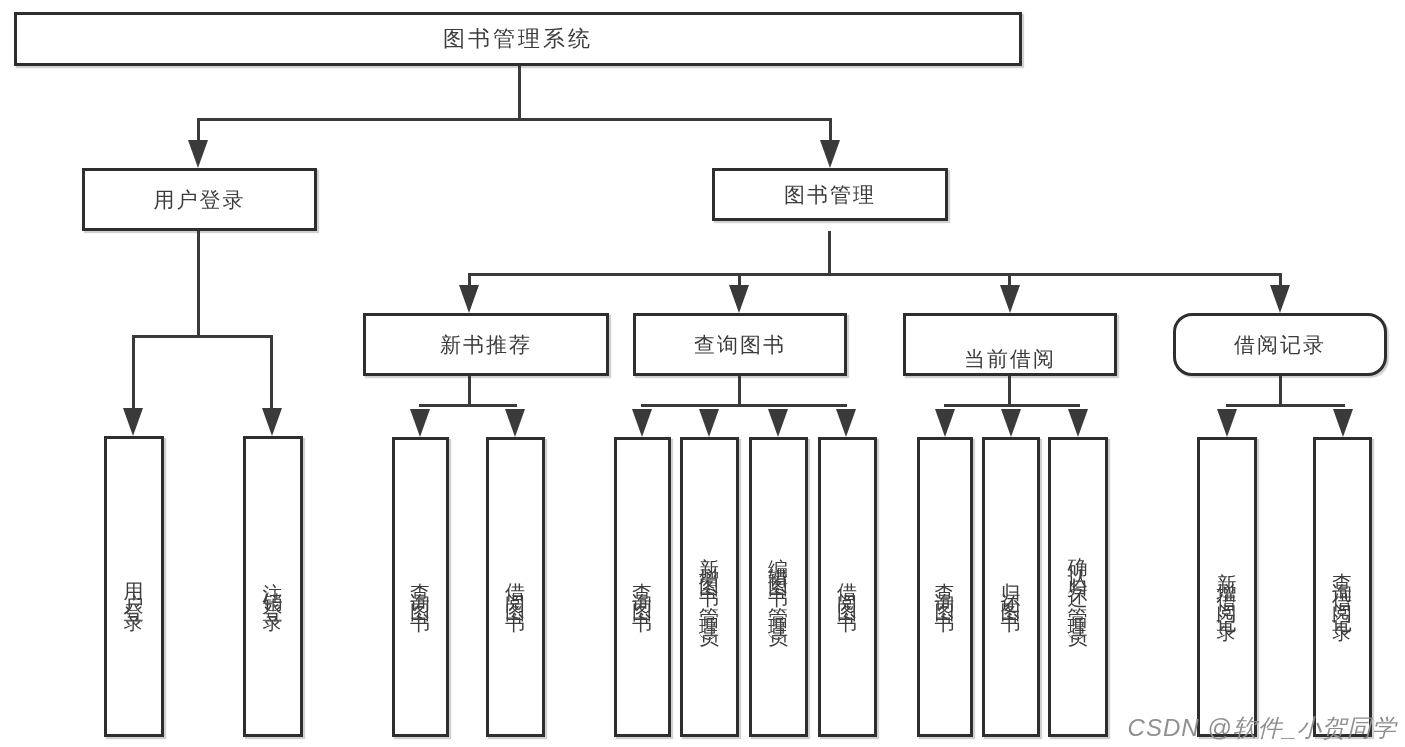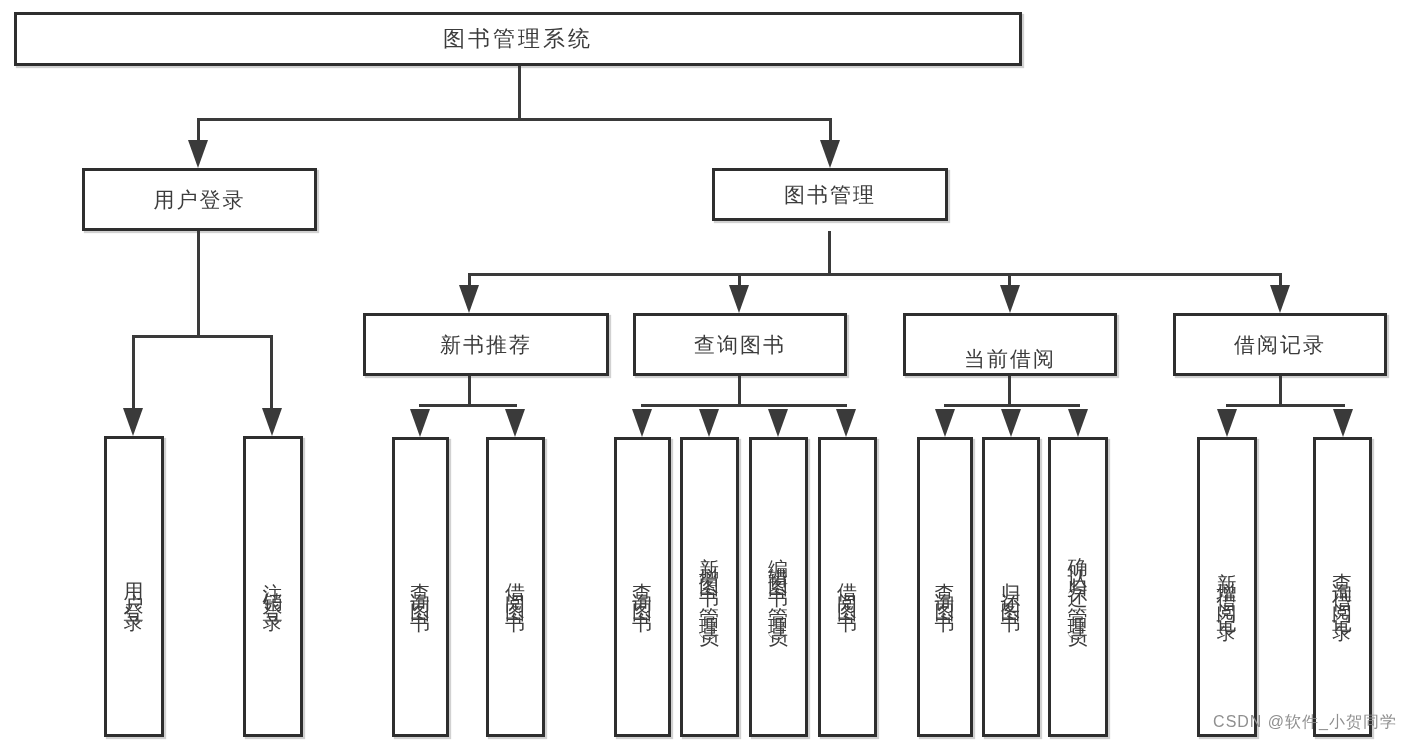--- a/index.html
+++ b/index.html
@@ -43,24 +43,25 @@
   .arrow{
     position:absolute;
     width:0;height:0;
     border-left:10px solid transparent;
     border-right:10px solid transparent;
     border-top:28px solid var(--line);
   }
   .watermark{
     position:absolute;
     right:8px;top:712px;
-    font-size:16px;
+    font-size:24px;
     color:var(--wm);
     letter-spacing:1px;
     white-space:nowrap;
+    font-style:italic;
   }
 </style>
 </head>
 <body>
 
 <div class="canvas">
 
   <div class="box h root" style="left:14px;top:12px;width:1008px;height:54px;">
     <span>图书管理系统</span>
   </div>
@@ -106,21 +107,21 @@
 
   <div class="box h" style="left:363px;top:313px;width:246px;height:63px;">
     <span>新书推荐</span>
   </div>
   <div class="box h" style="left:633px;top:313px;width:214px;height:63px;">
     <span>查询图书</span>
   </div>
   <div class="box h" style="left:903px;top:313px;width:214px;height:63px;align-items:flex-end;">
     <span>当前借阅</span>
   </div>
-  <div class="box h" style="left:1173px;top:313px;width:214px;height:63px;">
+  <div class="box h" style="left:1173px;top:313px;width:214px;height:63px;border-radius:19px;">
     <span>借阅记录</span>
   </div>
 
   <div class="vline" style="left:468px;top:376px;height:30px;"></div>
   <div class="hline" style="left:419px;top:404px;width:98px;"></div>
   <div class="arrow" style="left:410px;top:409px;"></div>
   <div class="arrow" style="left:505px;top:409px;"></div>
   <div class="box v" style="left:392px;top:437px;width:57px;height:300px;">
     <span>查询图书</span>
   </div>

